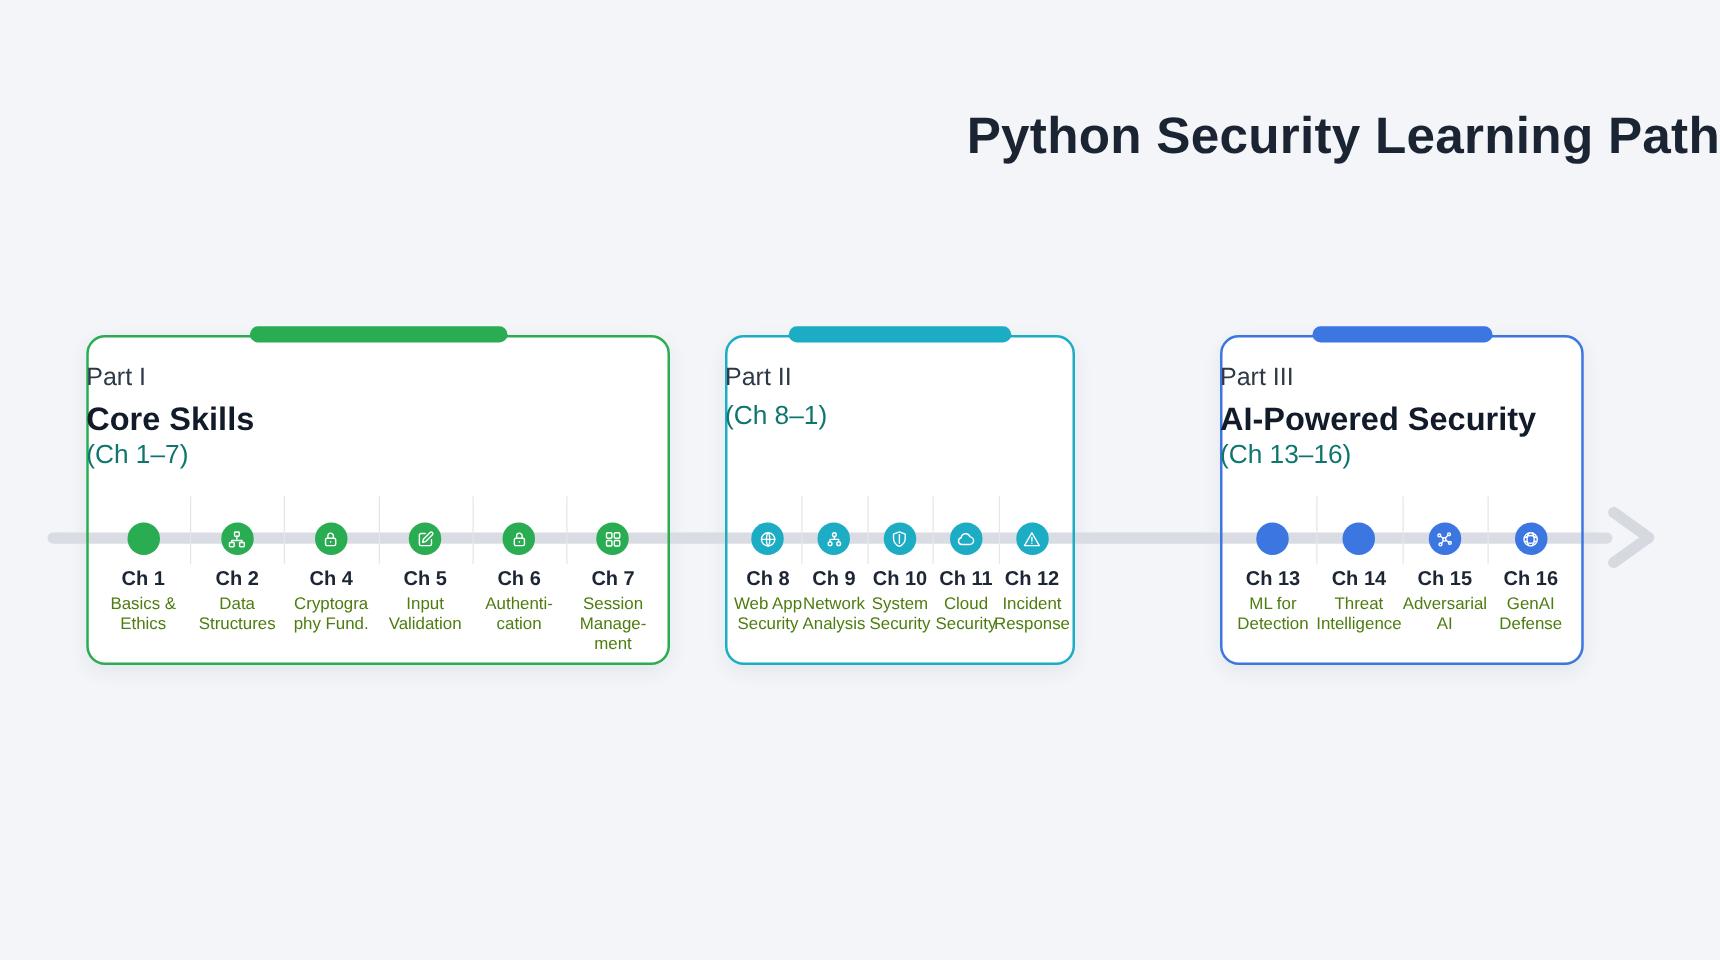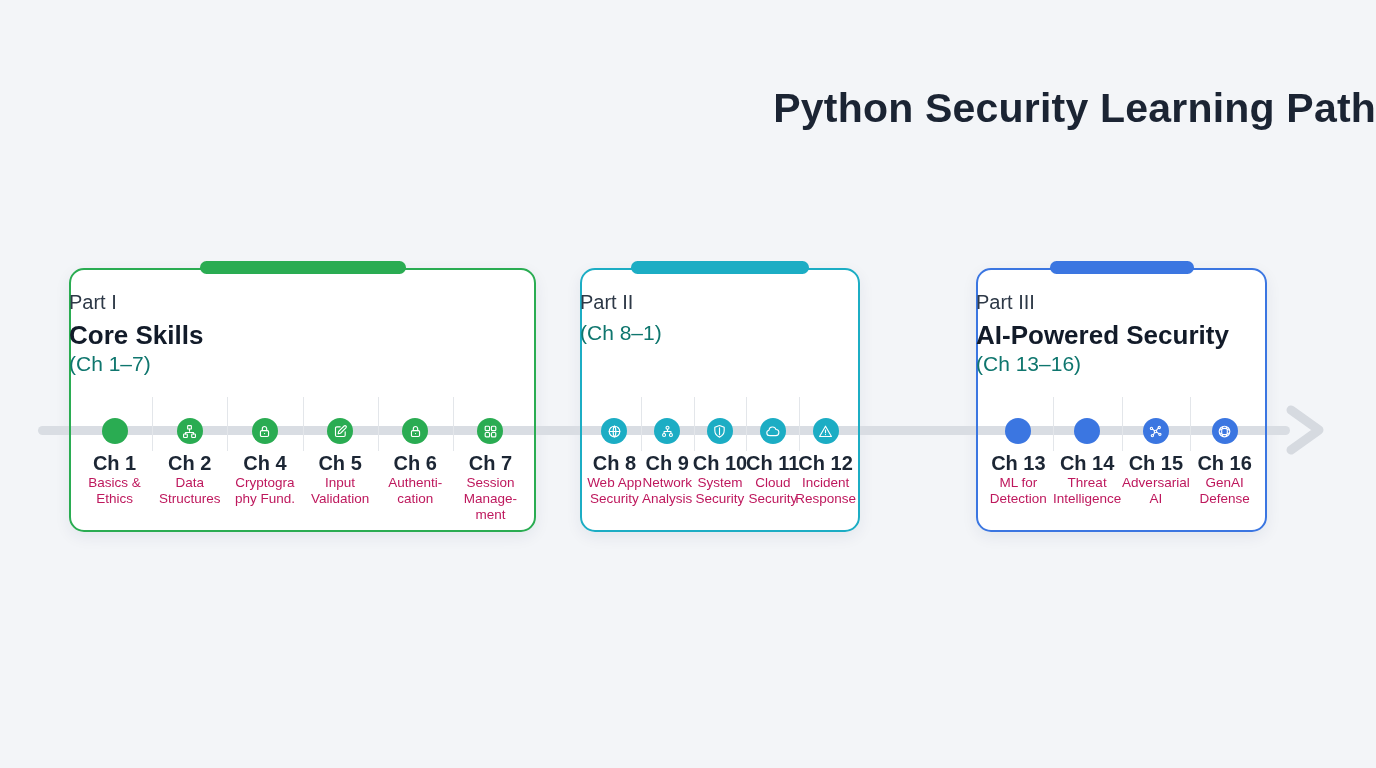--- a/index.html
+++ b/index.html
@@ -56,22 +56,22 @@
     content:"";position:absolute;left:0;top:3px;width:1px;height:54px;
     background:#e3e6ea;
   }
   .marker{
     position:absolute;top:24px;left:50%;transform:translateX(-50%);
     width:26px;height:26px;border-radius:50%;background:var(--accent);
     display:flex;align-items:center;justify-content:center;z-index:40;
   }
   .marker svg{width:15px;height:15px;display:block;}
   .ch-text{position:absolute;top:60px;left:-4px;right:-4px;}
-  .ch-label{font-size:20px;line-height:19px;font-weight:700;color:#1c2634;}
-  .ch-desc{font-size:13.5px;line-height:16px;color:#be185d;white-space:pre-line;margin-top:2px;}
+  .ch-label{font-size:16px;line-height:19px;font-weight:700;color:#1c2634;}
+  .ch-desc{font-size:13.5px;line-height:16px;color:#4d7c0f;white-space:pre-line;margin-top:2px;}
 </style>
 </head>
 <body style="background: rgb(243, 245, 248);">
 
 <h1 class="page-title">Python Security Learning Path</h1>
 
 <div class="timeline-line"></div>
 <svg class="timeline-arrow" viewBox="0 0 48 56">
   <path d="M8 8L36 28L8 48" stroke="#d6dae0" stroke-width="9" fill="none" stroke-linecap="round" stroke-linejoin="round"></path>
 </svg>

